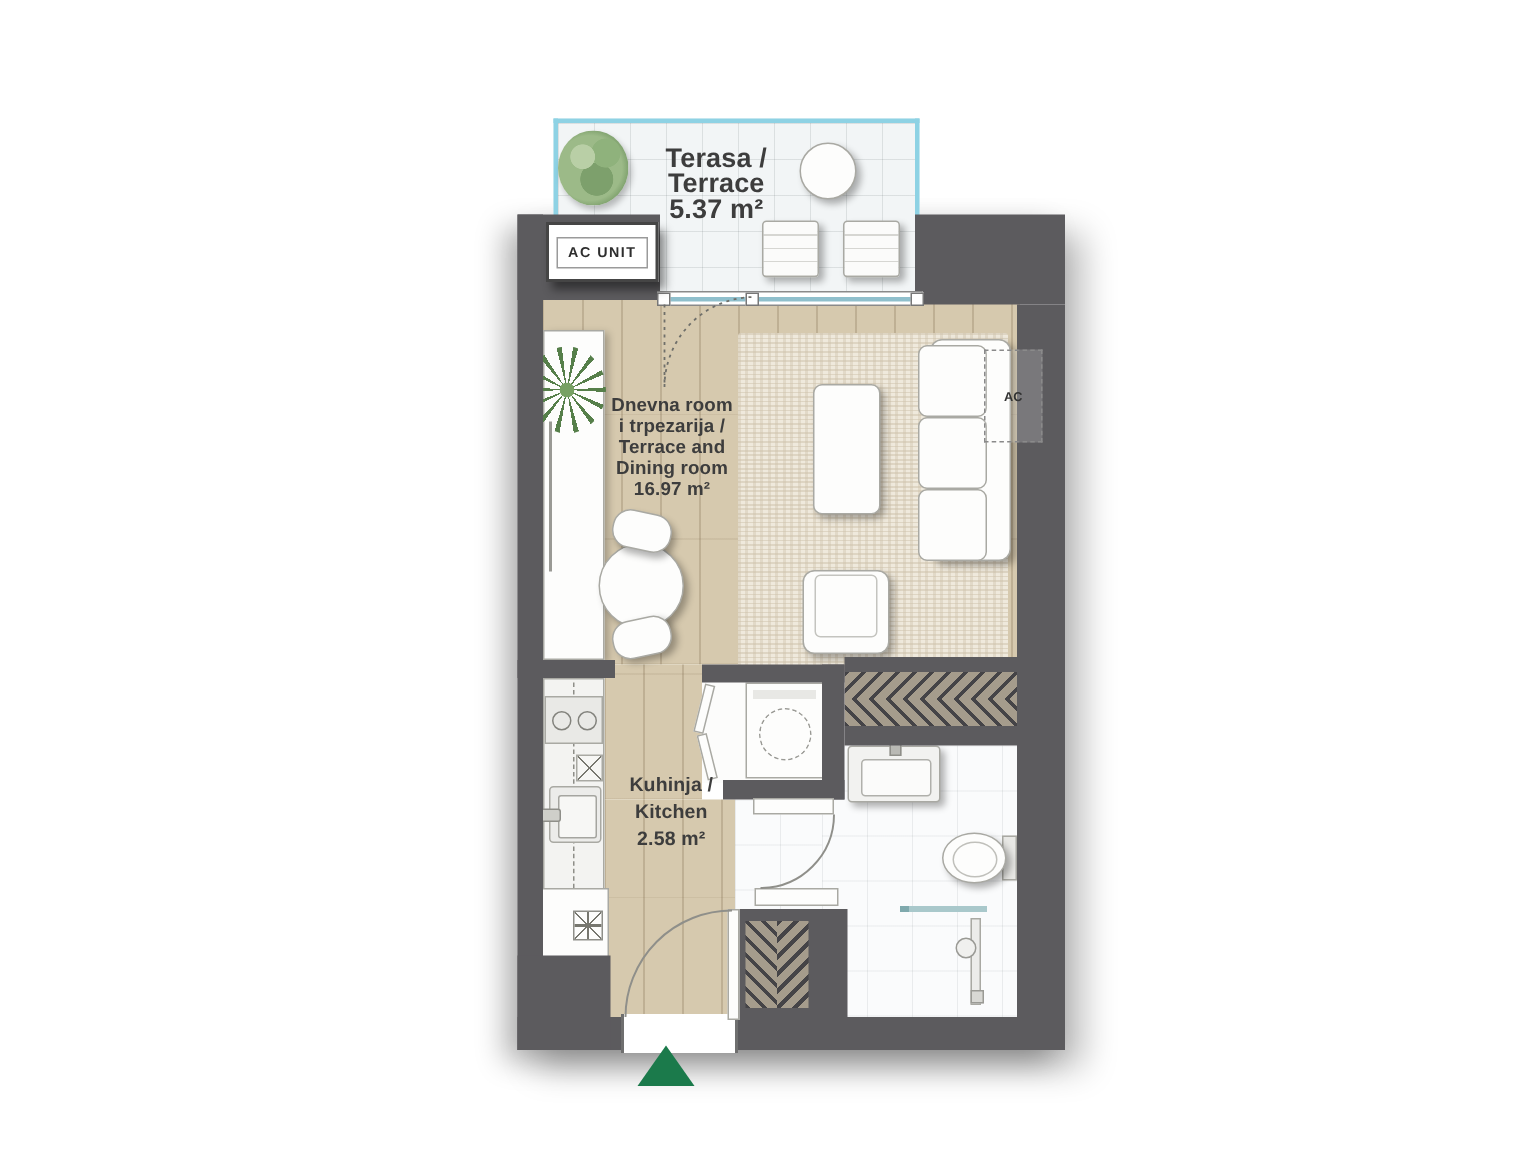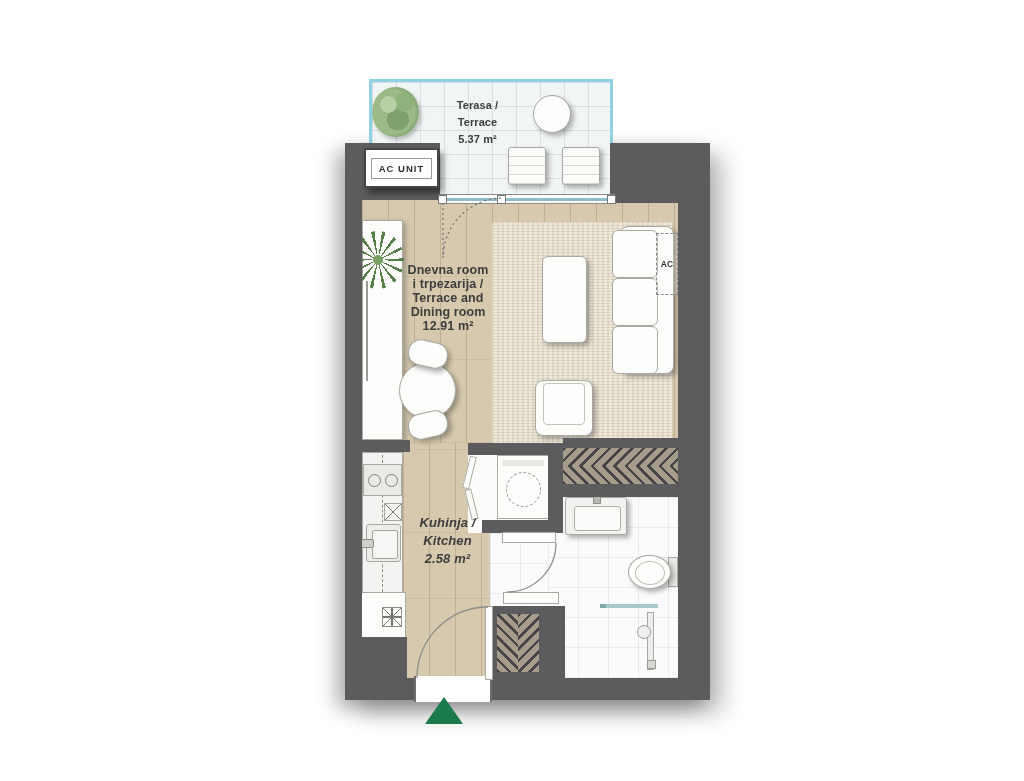--- a/index.html
+++ b/index.html
@@ -35,29 +35,29 @@
   .h45{background:repeating-linear-gradient(45deg,#454447 0 2.5px,#a59c8c 2.5px 8px);}
   .h135{background:repeating-linear-gradient(135deg,#454447 0 2.5px,#a59c8c 2.5px 8px);}
   
   .furn{position:absolute;background:#fdfdfc;border:1px solid #a9a9a3;box-sizing:border-box;
     box-shadow:3px 3px 5px rgba(0,0,0,.30);}
   .noshadow{box-shadow:none;}
   
   .room-label{position:absolute;color:#3d3d3d;font-weight:600;text-align:center;letter-spacing:.1px;}
   .room-label div{white-space:nowrap;}
   .room-label .area{font-weight:700;}
-  .lbl-sm{font-size:11px;line-height:17px;}
+  .lbl-sm{font-size:18px;line-height:17px;}
   .lbl-xs{font-size:12.5px;line-height:14px;}
-  .lbl-md{font-size:13px;line-height:18px;font-style:italic;}
+  .lbl-md{font-size:13px;line-height:18px;}
   .ac-unit-box{position:absolute;left:364px;top:148px;width:75px;height:40px;background:#ffffff;
     border:2px solid #454545;box-sizing:border-box;box-shadow:4px 5px 6px rgba(0,0,0,.45);
     display:flex;align-items:center;justify-content:center;}
   .ac-unit-inner{border:1px solid #9a9a9a;padding:4px 7px;font-size:9.5px;font-weight:700;
     letter-spacing:1px;color:#2e2e2e;white-space:nowrap;}
-  .ac-dashed{position:absolute;left:656px;top:233px;width:22px;height:62px;
+  .ac-dashed{position:absolute;left:656px;top:233px;width:39px;height:62px;
     border:1.5px dashed #8a8a8a;box-sizing:border-box;background:rgba(255,255,255,.18);
     display:flex;align-items:center;justify-content:center;font-size:8.5px;font-weight:700;color:#333;}
   
   .slide-door{position:absolute;left:438px;top:194px;width:177px;height:10px;background:#ffffff;
     border:1px solid #8a8a8a;box-sizing:border-box;}
   .slide-door .rail{position:absolute;left:1px;right:1px;top:3px;height:3px;background:#8fbfcc;}
   .slide-knob{position:absolute;top:0px;width:9px;height:9px;background:#fff;border:1px solid #777;box-sizing:border-box;}
   
   .tree{position:absolute;left:372px;top:87px;width:47px;height:50px;border-radius:50%;
     background:radial-gradient(circle at 35% 35%, #b9cfa6 0 18%, transparent 19%),
@@ -216,21 +216,21 @@
     <div>Terasa /</div>
     <div>Terrace</div>
     <div class="area">5.37 m²</div>
   </div>
 
   <div class="room-label lbl-xs" style="left:388px;top:263px;width:120px;">
     <div>Dnevna room</div>
     <div>i trpezarija /</div>
     <div>Terrace and</div>
     <div>Dining room</div>
-    <div class="area">12.91 m²</div>
+    <div class="area">16.97 m²</div>
   </div>
 
   <div class="room-label lbl-md" style="left:405px;top:514px;width:85px;">
     <div>Kuhinja /</div>
     <div>Kitchen</div>
     <div class="area">2.58 m²</div>
   </div>
 
 
 

